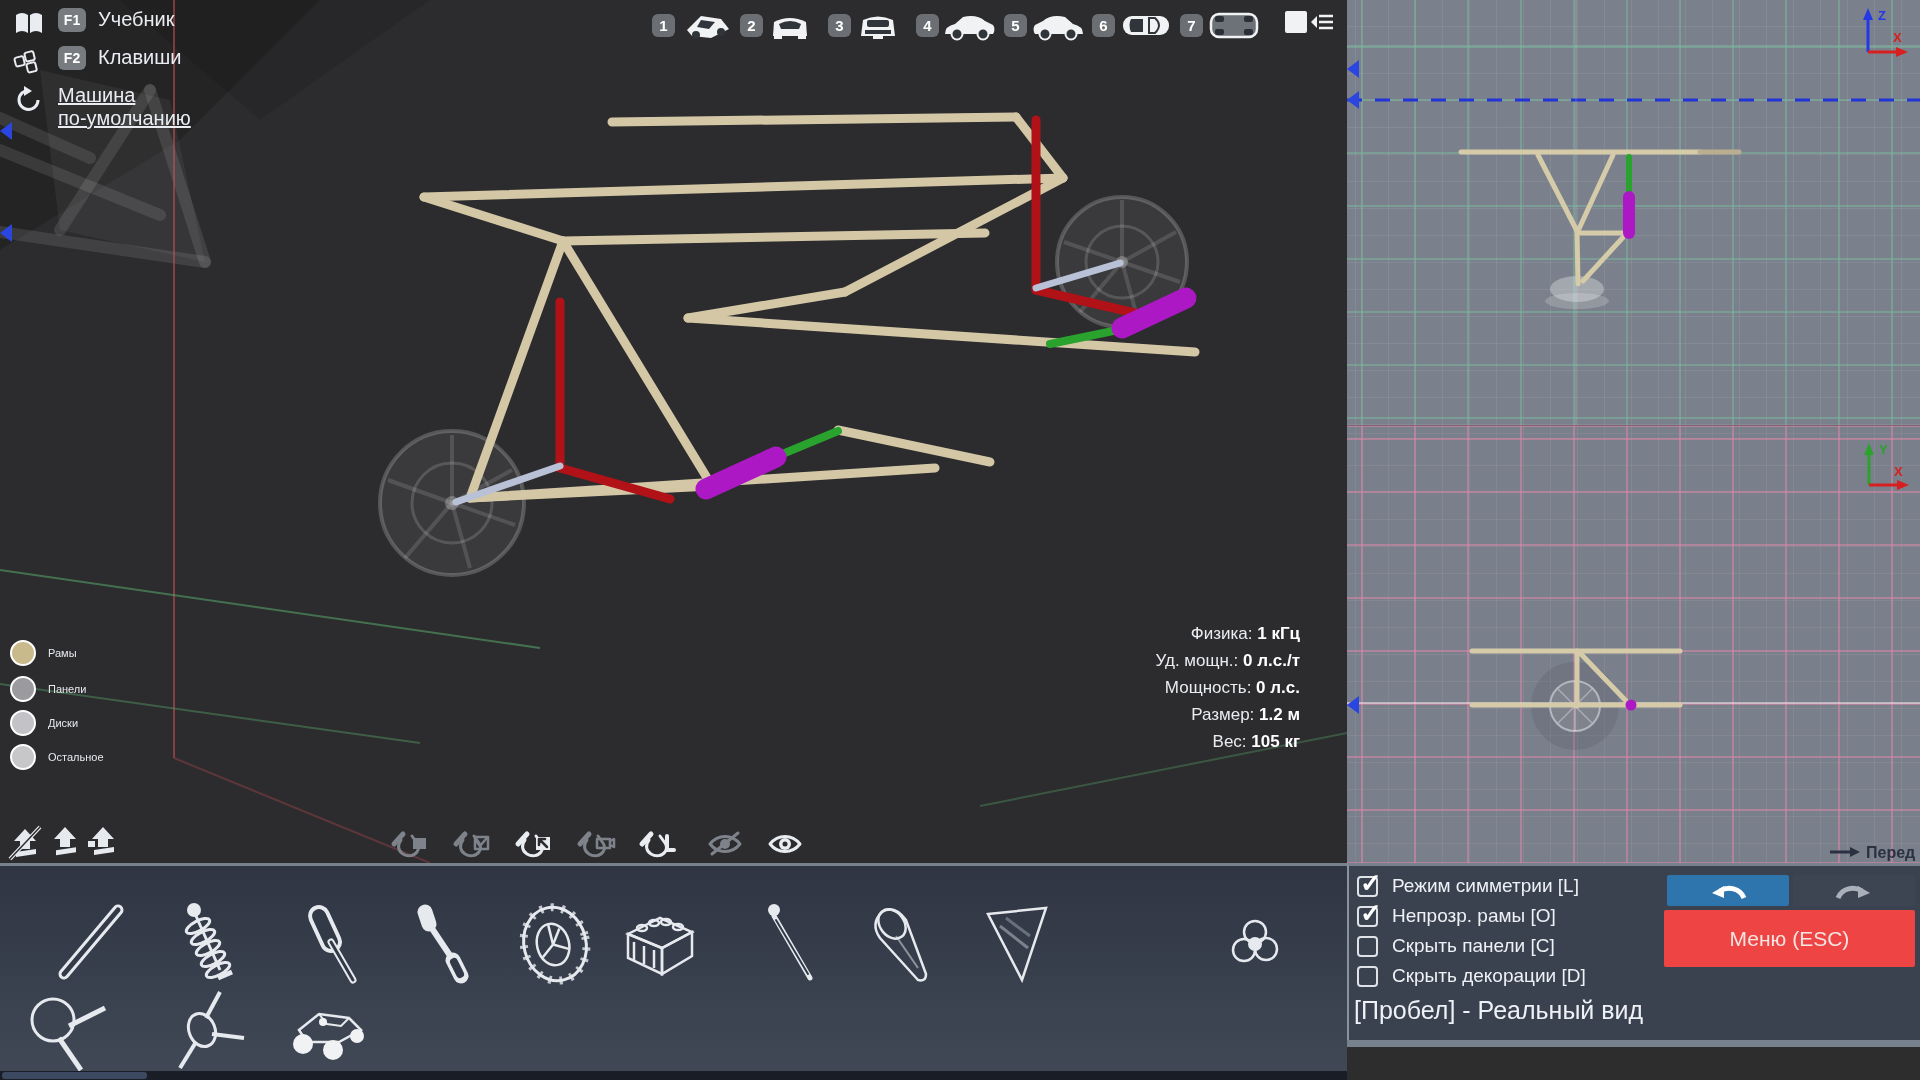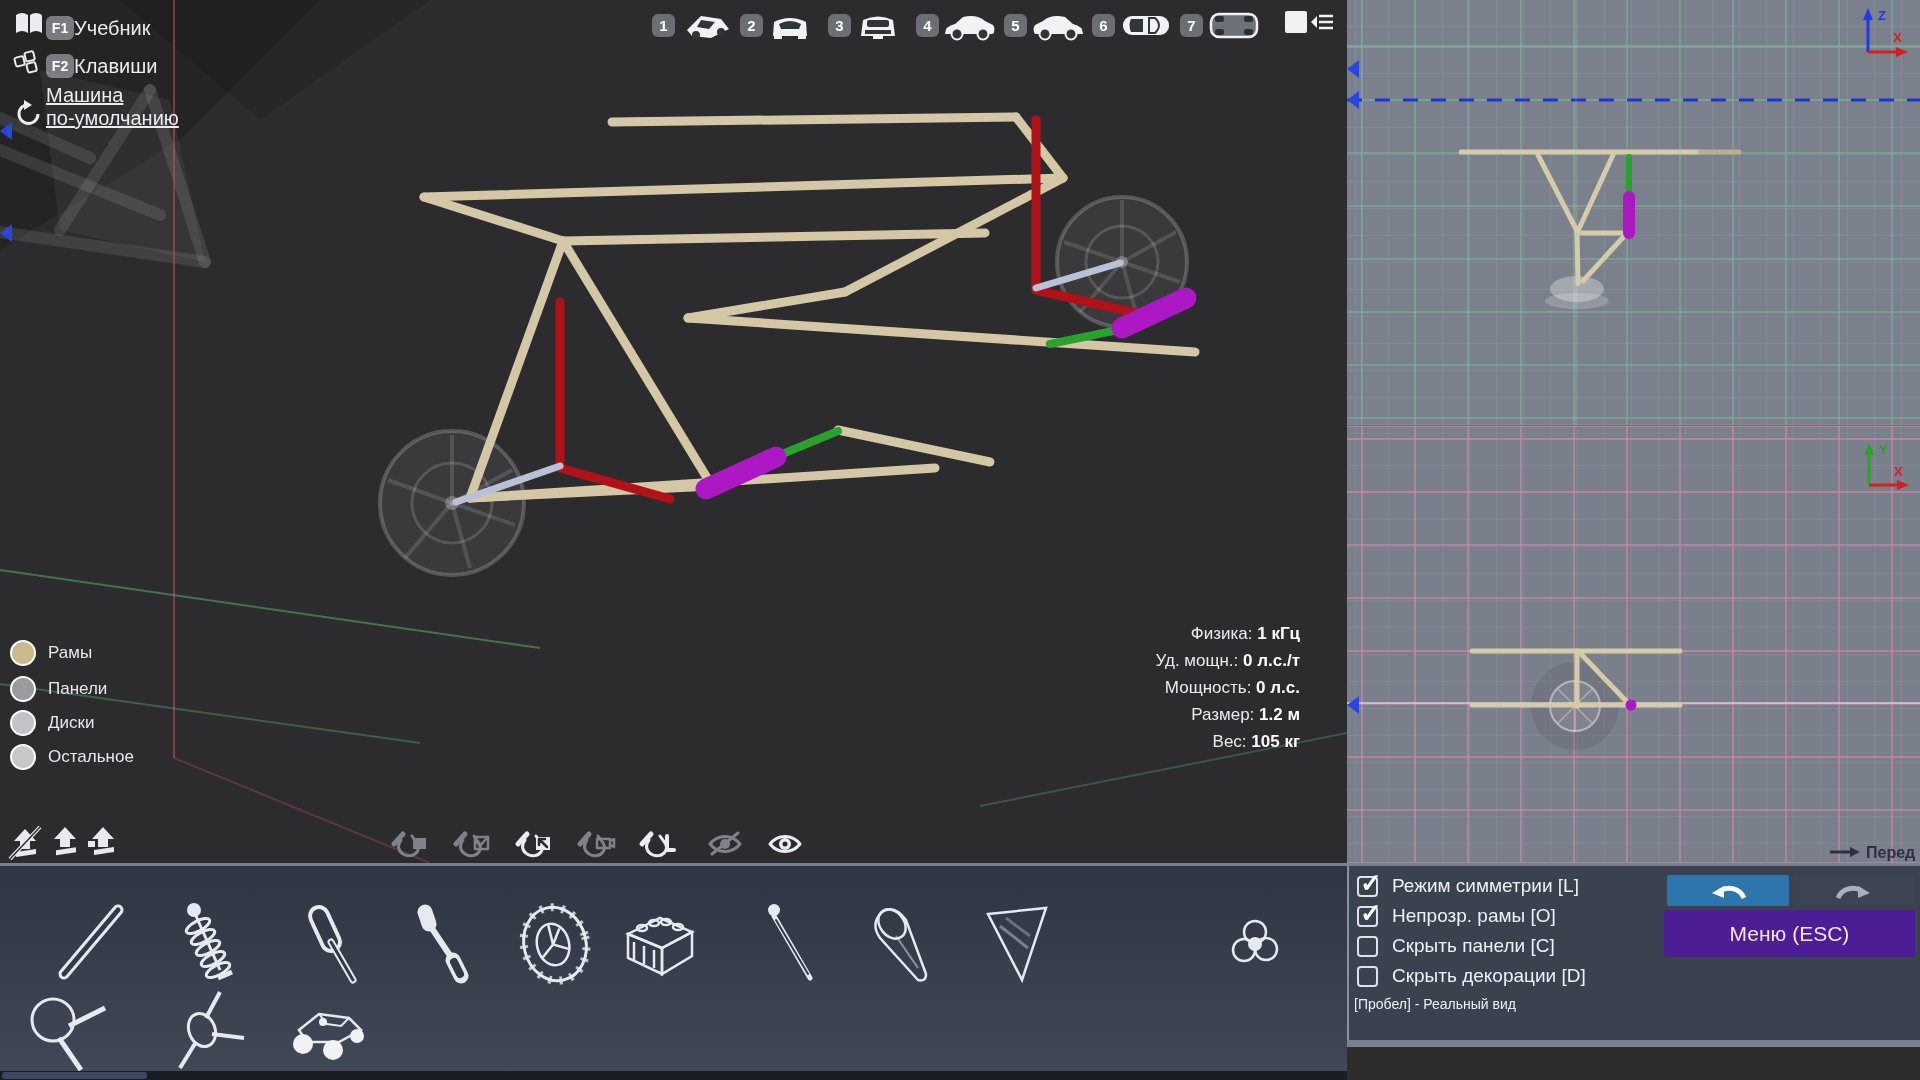--- a/index.html
+++ b/index.html
@@ -10,32 +10,32 @@
   
   #viewport{left:0;top:0;width:1347px;height:863px;background:#2c2c2e;overflow:hidden;}
   .bm{stroke:#d3c7a6;stroke-width:9;stroke-linecap:round;}
   .rd{stroke:#b01218;stroke-width:9;stroke-linecap:round;}
   .lb{stroke:#b8c1d6;stroke-width:7;stroke-linecap:round;}
   .gr{stroke:#2aa32e;stroke-width:8;stroke-linecap:round;}
   .mg{stroke:#ad18c5;stroke-width:21;stroke-linecap:round;}
   .ghost{stroke:rgba(255,255,255,0.10);stroke-width:12;stroke-linecap:round;}
 
   
-  .menu-row{position:absolute;display:flex;align-items:flex-end;gap:0;color:#e9ecf1;font-size:20px;}
+  .menu-row{position:absolute;display:flex;align-items:flex-start;gap:12px;color:#e9ecf1;font-size:20px;}
   .kbadge{display:inline-flex;align-items:center;justify-content:center;width:28px;height:24px;
     background:rgba(190,196,204,.55);border-radius:6px;color:#fff;font-weight:bold;font-size:14px;}
   .micon{width:34px;height:32px;display:inline-flex;align-items:center;justify-content:center;}
 
   
   .cam{position:absolute;top:8px;display:flex;align-items:center;gap:2px;}
   .cnum{display:inline-flex;align-items:center;justify-content:center;width:23px;height:23px;
     background:rgba(160,167,175,.55);border-radius:6px;color:#fff;font-weight:bold;font-size:15px;}
 
   
-  .leg-row{position:absolute;display:flex;align-items:center;gap:12px;color:#e6e9ee;font-size:17px;}
+  .leg-row{position:absolute;display:flex;align-items:center;gap:12px;color:#e6e9ee;font-size:11px;}
   .leg-dot{width:26px;height:26px;border-radius:50%;border:2px solid #ffffff;box-sizing:border-box;}
 
   
   #stats{right:47px;bottom:108px;text-align:right;color:#e9ecf0;font-size:17px;line-height:27px;margin-top:16px;}
   #stats b{color:#ffffff;}
 
   
   #palette{left:0;top:863px;width:1347px;height:217px;
     background:linear-gradient(#2f3542,#414957);border-top:3px solid #78828f;box-sizing:border-box;}
   .pitem{position:absolute;width:100px;height:100px;cursor:pointer;}
@@ -63,21 +63,21 @@
   
   #options{left:1347px;top:863px;width:573px;height:177px;background:#3a4250;
     border-top:3px solid #78828f;border-left:2px solid #8a929e;box-sizing:border-box;color:#eef1f5;}
   .chk-row{position:absolute;left:8px;display:flex;align-items:center;gap:14px;font-size:19px;}
   .chk-box{position:relative;width:21px;height:21px;border:2px solid #dfe3e8;border-radius:4px;box-sizing:border-box;}
   .chk-mark{position:absolute;left:1px;top:-10px;font-size:26px;font-weight:bold;color:#ffffff;}
   .btn{position:absolute;display:flex;align-items:center;justify-content:center;
     font-size:21px;cursor:pointer;border-radius:2px;}
   #btn-undo{left:318px;top:9px;width:122px;height:31px;background:#2e74ad;}
   #btn-redo{left:444px;top:9px;width:122px;height:31px;background:#3d4552;}
-  #btn-menu{left:315px;top:44px;width:251px;height:47px;background:#4c1d95;color:#f4e4e2;align-items:center;}
+  #btn-menu{left:315px;top:44px;width:251px;height:57px;background:#ef4444;color:#f4e4e2;align-items:center;}
   #btn-race{left:315px;top:112px;width:251px;height:59px;background:#3ba33e;color:#ecf8ec;}
 
   
   #scene-strip{left:1347px;top:1040px;width:573px;height:7px;background:#78828f;}
   #scene-select{left:1347px;top:1047px;width:573px;height:33px;background:#1d232c;
     border-left:2px solid #8a929e;box-sizing:border-box;display:flex;align-items:center;
     color:#e9edf2;font-size:19px;gap:10px;cursor:pointer;}
   .chev{width:0;height:0;border-left:7px solid transparent;border-right:7px solid transparent;
     border-top:8px solid #dfe4ea;margin-left:auto;margin-right:14px;}
 
@@ -607,21 +607,21 @@
       <span>Непрозр. рамы [O]</span>
     </div>
     <div class="chk-row" style="top:69px;">
       <span class="chk-box"></span>
       <span>Скрыть панели [C]</span>
     </div>
     <div class="chk-row" style="top:99px;">
       <span class="chk-box"></span>
       <span>Скрыть декорации [D]</span>
     </div>
-    <div class="abs" style="left:5px;top:130px;font-size:14px;">[Пробел] - Реальный вид</div>
+    <div class="abs" style="left:5px;top:130px;font-size:25px;">[Пробел] - Реальный вид</div>
 
     <div id="btn-undo" class="btn">
       <svg width="40" height="22" viewBox="0 0 40 22">
         <path d="M36 18 C32 8 20 6 12 11" fill="none" stroke="#ffffff" stroke-width="5"></path>
         <polygon points="4,13 16,6 16,18" fill="#ffffff"></polygon>
       </svg>
     </div>
     <div id="btn-redo" class="btn">
       <svg width="40" height="22" viewBox="0 0 40 22">
         <g transform="translate(40,0) scale(-1,1)">

